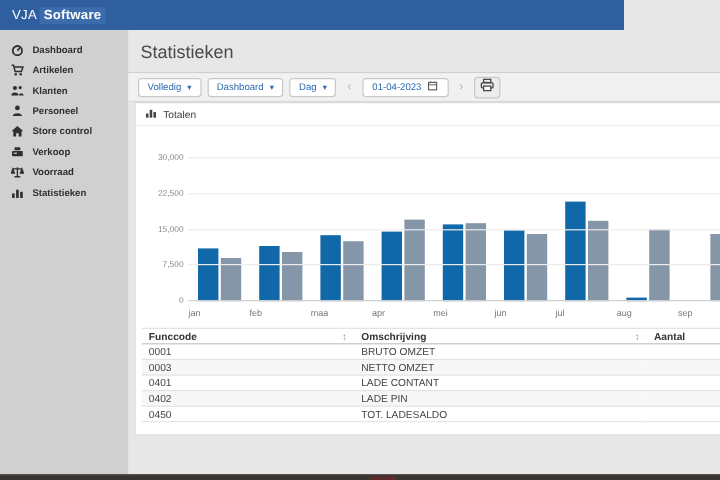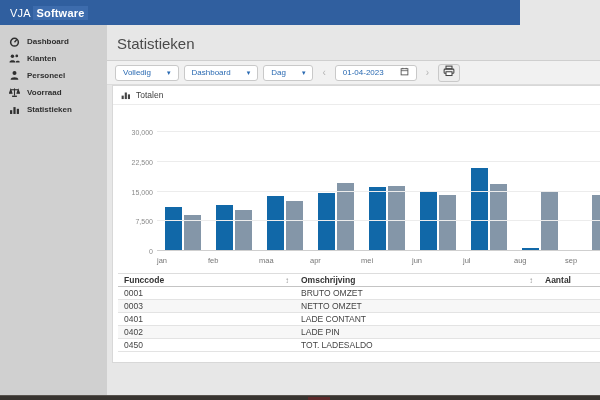--- a/index.html
+++ b/index.html
@@ -17,21 +17,21 @@
   .side-item .icn { width:11px; height:11px; margin-right:7px; flex:0 0 11px; display:flex; align-items:center; }
   .side-item .icn svg { width:11px; height:11px; }
   .side-item .lbl { font-size:8px; color:#2f2f2f; }
 
   
   .content { position:absolute; left:107px; top:25px; width:493px; height:370px; background:#e7e7e7; }
   .page-title { font-size:15px; color:#4a4a4a; padding:10px 0 8px 10px; border-bottom:1px solid #cfcfcf; }
 
   
   .toolbar { height:24px; background:#f1f1f1; border-bottom:1px solid #dcdcdc; display:flex; align-items:center; padding-left:8px; gap:5px; }
-  .tb-btn { height:16px; background:#fff; border:1px solid #c9c9c9; border-radius:3px; color:#2a6ab2; font-size:8px; display:flex; align-items:center; justify-content:center; gap:16px; padding:0 7px; cursor:pointer; }
+  .tb-btn { height:16px; background:#fff; border:1px solid #c9c9c9; border-radius:3px; color:#2a6ab2; font-size:8px; display:flex; align-items:center; justify-content:center; gap:5px; padding:0 7px; cursor:pointer; }
   .tb-btn .car { font-size:7px; color:#2a6ab2; }
   .nav-btn { color:#b5b5b5; font-size:10px; background:none; border:none; padding:0 4px; cursor:pointer; }
   .date-btn { min-width:72px; }
   .icon-btn { height:18px; width:22px; background:#ededed; border:1px solid #c9c9c9; border-radius:3px; display:flex; align-items:center; justify-content:center; cursor:pointer; }
 
   
   .panel { position:absolute; left:5px; top:60px; width:560px; background:#fff; border:1px solid #d8d8d8; }
   .panel-head { height:19px; border-bottom:1px solid #ececec; display:flex; align-items:center; padding-left:8px; gap:5px; }
   .panel-head .lbl { font-size:8.5px; color:#3c3c3c; }
 
@@ -76,39 +76,69 @@
           <svg viewBox="0 0 16 16">
             <circle cx="8" cy="9" r="5.6" fill="none" stroke="#2f2f2f" stroke-width="2.2"></circle>
             <line x1="8" y1="9" x2="11.4" y2="5.2" stroke="#2f2f2f" stroke-width="2"></line>
           </svg>
         </span>
         <span class="lbl">Dashboard</span>
       </div>
       <div class="side-item">
         <span class="icn">
           <svg viewBox="0 0 16 16">
+            <path d="M1 2h2.4l1.8 7.5h7.6l1.9-5.5H4.4" fill="none" stroke="#2f2f2f" stroke-width="1.8"></path>
+            <circle cx="6" cy="13" r="1.5" fill="#2f2f2f"></circle>
+            <circle cx="12" cy="13" r="1.5" fill="#2f2f2f"></circle>
+          </svg>
+        </span>
+        <span class="lbl">Artikelen</span>
+      </div>
+      <div class="side-item">
+        <span class="icn">
+          <svg viewBox="0 0 16 16">
             <g fill="#2f2f2f">
               <circle cx="5" cy="4.8" r="2.5"></circle>
               <circle cx="11.3" cy="4.3" r="2"></circle>
               <path d="M.8 13c0-3.4 8.4-3.4 8.4 0v.8H.8zM10 13.8v-1c0-1.8 5.4-1.8 5.4 0v1z"></path>
             </g>
           </svg>
         </span>
         <span class="lbl">Klanten</span>
       </div>
       <div class="side-item">
         <span class="icn">
           <svg viewBox="0 0 16 16">
             <g fill="#2f2f2f">
               <circle cx="8" cy="4.3" r="2.9"></circle>
               <path d="M2.4 14c0-4.4 11.2-4.4 11.2 0z"></path>
             </g>
           </svg>
         </span>
         <span class="lbl">Personeel</span>
+      </div>
+      <div class="side-item">
+        <span class="icn">
+          <svg viewBox="0 0 16 16">
+            <path d="M8 1.5l7.2 6.3h-2.2v6.5H9.5v-4h-3v4H3V7.8H.8z" fill="#2f2f2f"></path>
+          </svg>
+        </span>
+        <span class="lbl">Store control</span>
+      </div>
+      <div class="side-item">
+        <span class="icn">
+          <svg viewBox="0 0 16 16">
+            <g fill="#2f2f2f">
+              <rect x="4.5" y="2.5" width="7" height="3.5" rx=".5"></rect>
+              <rect x="1.5" y="7" width="13" height="6.5" rx="1"></rect>
+              <rect x="3.5" y="9" width="4" height="1.4" fill="#d0d0d0"></rect>
+            </g>
+          </svg>
+        </span>
+        <span class="lbl">Verkoop</span>
       </div>
       <div class="side-item">
         <span class="icn">
           <svg viewBox="0 0 16 16">
             <g stroke="#2f2f2f" stroke-width="1.6" fill="#2f2f2f">
               <line x1="8" y1="2" x2="8" y2="12.5"></line>
               <line x1="2.5" y1="4" x2="13.5" y2="4"></line>
               <path d="M2.5 4L.8 9h3.5zM13.5 4l-1.8 5h3.6z"></path>
               <line x1="4.5" y1="13.5" x2="11.5" y2="13.5" stroke-width="2"></line>
             </g>

